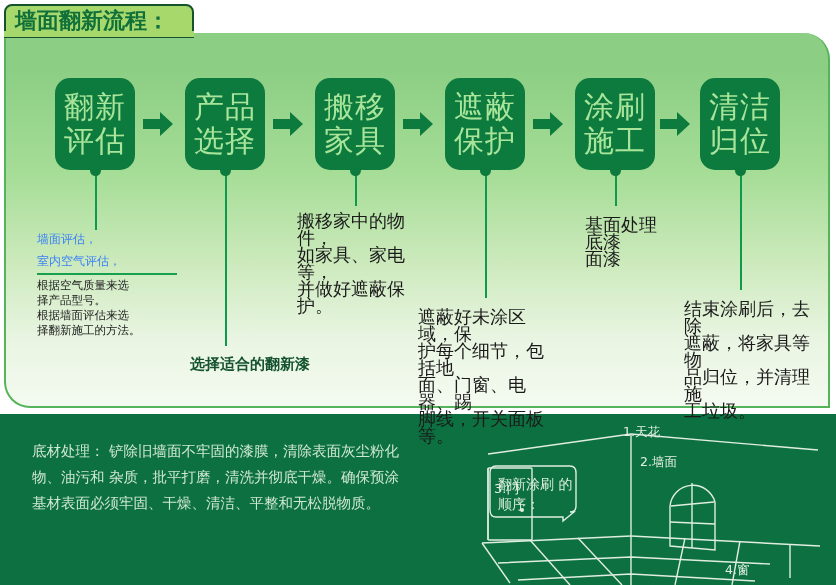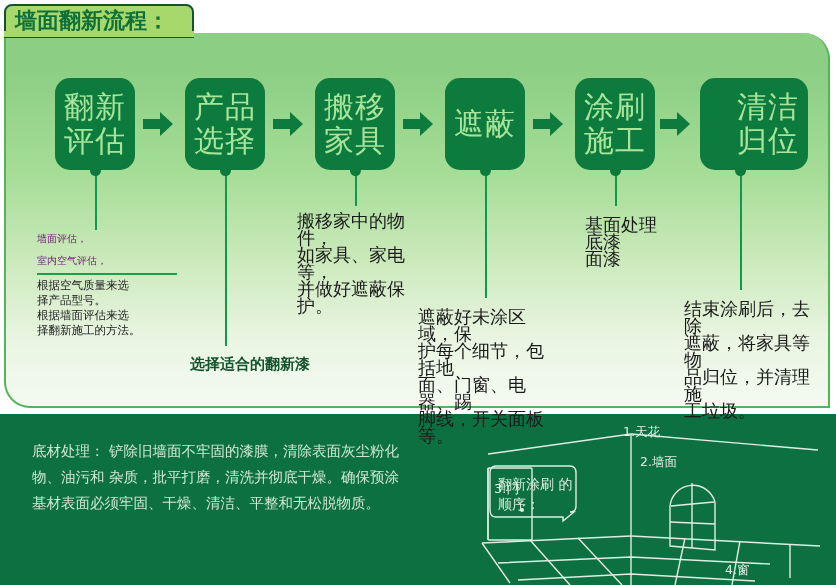--- a/index.html
+++ b/index.html
@@ -68,21 +68,21 @@
     position:absolute;width:11px;height:11px;border-radius:50%;
     background:#0d7a3e;z-index:7;
   }
   .vline{
     position:absolute;width:2px;background:#0d9a4d;z-index:5;
   }
 
   
   .ann{position:absolute;z-index:6;}
   .ann .head{
-    font-size:10px;color:#701a75;line-height:22px;font-weight:500;
+    font-size:12px;color:#3b82f6;line-height:22px;font-weight:500;
     white-space:pre-line;
   }
   .ann .hrule{
     height:2px;background:#17a04e;margin-top:1px;margin-bottom:3px;
   }
   .ann .body{
     font-size:11.5px;color:#222;line-height:15px;white-space:pre-line;font-weight:500;
   }
   .ann .mid{
     font-size:18px;color:#1a1a1a;line-height:17px;white-space:pre-line;font-weight:500;
@@ -186,26 +186,27 @@
   <div class="flowbox" style="left:185px;top:78px;">
     <span class="ln">产品</span>
     <span class="ln">选择</span>
   </div>
   <div class="flowbox" style="left:315px;top:78px;">
     <span class="ln">搬移</span>
     <span class="ln">家具</span>
   </div>
   <div class="flowbox" style="left:445px;top:78px;">
     <span class="ln">遮蔽</span>
+    <span class="ln">保护</span>
   </div>
   <div class="flowbox" style="left:575px;top:78px;">
     <span class="ln">涂刷</span>
     <span class="ln">施工</span>
   </div>
-  <div class="flowbox" style="left:700px;top:78px;padding-left:28px;">
+  <div class="flowbox" style="left:700px;top:78px;">
     <span class="ln">清洁</span>
     <span class="ln">归位</span>
   </div>
 
   <div class="arrow" style="left:143px;top:112px;">
     <svg width="30" height="24" viewBox="0 0 30 24">
         <path d="M0 7 L17 7 L17 0 L30 12 L17 24 L17 17 L0 17 Z" fill="#0d7a3e"></path>
       </svg>
   </div>
   <div class="arrow" style="left:273px;top:112px;">

